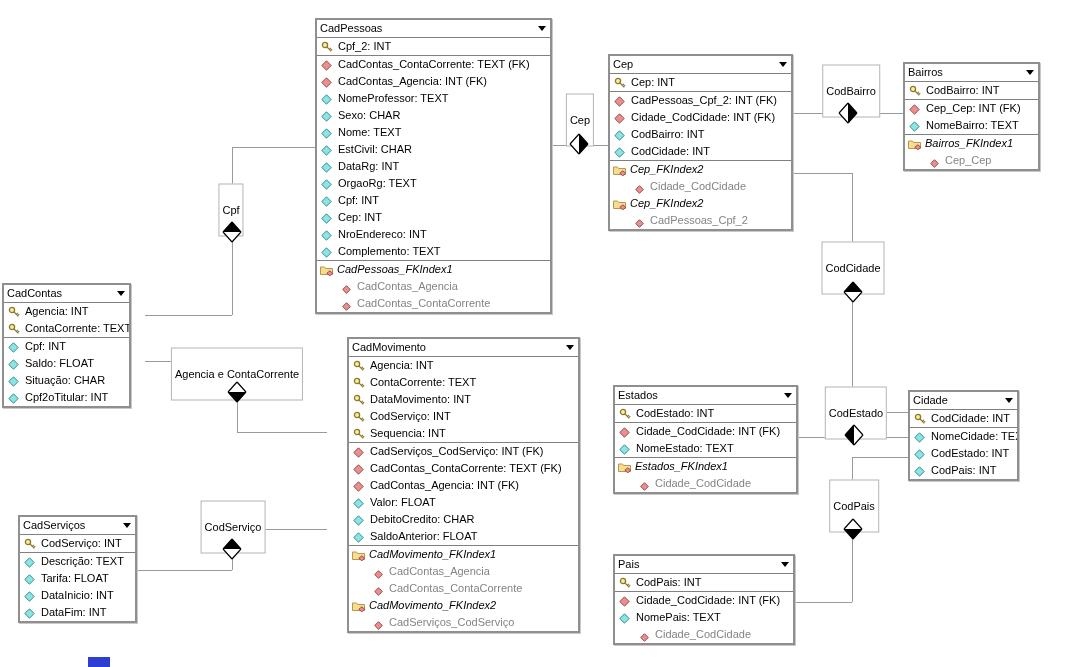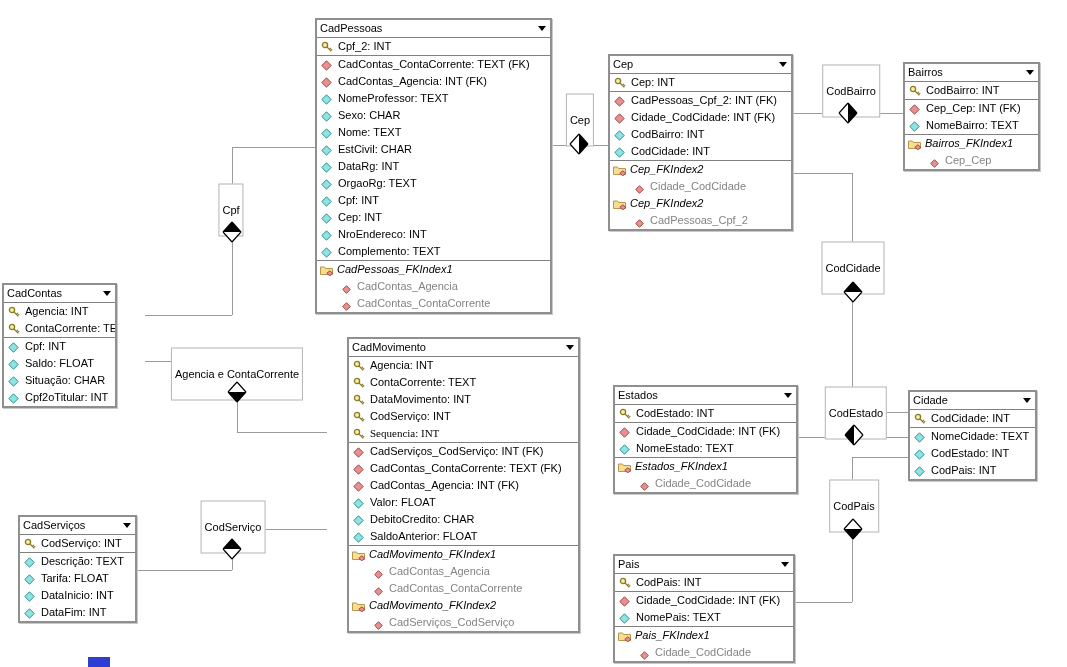--- a/index.html
+++ b/index.html
@@ -250,21 +250,21 @@
        </svg></span>
         <span class="row-text">Bairros_FKIndex1</span>
       </div>
       <div class="tbl-row row-ie" style="border-top-color: rgb(128, 128, 128);">
         <span class="row-icon"><svg width="9" height="9" viewBox="0 0 9 9">
         <polygon points="4.5,0.7 8.3,4.5 4.5,8.3 0.7,4.5" fill="#e89090" stroke="#a04848"></polygon>
        </svg></span>
         <span class="row-text">Cep_Cep</span>
       </div>
     </div>
-    <div class="db-table" style="left: 2px; top: 283px; width: 115px; border-color: rgb(143, 143, 143);">
+    <div class="db-table" style="left: 2px; top: 283px; width: 129px; border-color: rgb(143, 143, 143);">
       <div class="tbl-header"><span>CadContas</span><div class="tbl-arrow"></div></div>
       <div class="tbl-row row-pk" style="border-top-color: rgb(128, 128, 128);">
         <span class="row-icon"><svg width="12" height="13" viewBox="0 0 12 13">
         <circle cx="4" cy="4" r="2.6" fill="#f7ef9e" stroke="#8a7a2a" stroke-width="1.3"></circle>
         <path d="M6 6 L10.3 10.3 M8.4 8.4 L9.9 6.9 M9.7 9.7 L11.2 8.2" stroke="#8a7a2a" stroke-width="1.2" fill="none"></path>
        </svg></span>
         <span class="row-text">Agencia: INT</span>
       </div>
       <div class="tbl-row row-pk" style="border-top-color: rgb(128, 128, 128);">
         <span class="row-icon"><svg width="12" height="13" viewBox="0 0 12 13">
@@ -321,21 +321,21 @@
        </svg></span>
         <span class="row-text">DataMovimento: INT</span>
       </div>
       <div class="tbl-row row-pk" style="border-top-color: rgb(128, 128, 128);">
         <span class="row-icon"><svg width="12" height="13" viewBox="0 0 12 13">
         <circle cx="4" cy="4" r="2.6" fill="#f7ef9e" stroke="#8a7a2a" stroke-width="1.3"></circle>
         <path d="M6 6 L10.3 10.3 M8.4 8.4 L9.9 6.9 M9.7 9.7 L11.2 8.2" stroke="#8a7a2a" stroke-width="1.2" fill="none"></path>
        </svg></span>
         <span class="row-text">CodServiço: INT</span>
       </div>
-      <div class="tbl-row row-pk" style="border-top-color: rgb(128, 128, 128); font-family: Liberation Serif, serif;">
+      <div class="tbl-row row-pk" style="border-top-color: rgb(128, 128, 128);">
         <span class="row-icon"><svg width="12" height="13" viewBox="0 0 12 13">
         <circle cx="4" cy="4" r="2.6" fill="#f7ef9e" stroke="#8a7a2a" stroke-width="1.3"></circle>
         <path d="M6 6 L10.3 10.3 M8.4 8.4 L9.9 6.9 M9.7 9.7 L11.2 8.2" stroke="#8a7a2a" stroke-width="1.2" fill="none"></path>
        </svg></span>
         <span class="row-text">Sequencia: INT</span>
       </div>
       <div class="tbl-row row-fk sep" style="border-top-color: rgb(128, 128, 128);">
         <span class="row-icon"><svg width="11" height="11" viewBox="0 0 11 11">
         <polygon points="5.5,0.8 10.2,5.5 5.5,10.2 0.8,5.5" fill="#e89090" stroke="#a04848"></polygon>
        </svg></span>
@@ -432,21 +432,21 @@
        </svg></span>
         <span class="row-text">Estados_FKIndex1</span>
       </div>
       <div class="tbl-row row-ie" style="border-top-color: rgb(128, 128, 128);">
         <span class="row-icon"><svg width="9" height="9" viewBox="0 0 9 9">
         <polygon points="4.5,0.7 8.3,4.5 4.5,8.3 0.7,4.5" fill="#e89090" stroke="#a04848"></polygon>
        </svg></span>
         <span class="row-text">Cidade_CodCidade</span>
       </div>
     </div>
-    <div class="db-table" style="left: 908px; top: 390px; width: 129px; border-color: rgb(143, 143, 143);">
+    <div class="db-table" style="left: 908px; top: 390px; width: 111px; border-color: rgb(143, 143, 143);">
       <div class="tbl-header"><span>Cidade</span><div class="tbl-arrow"></div></div>
       <div class="tbl-row row-pk" style="border-top-color: rgb(128, 128, 128);">
         <span class="row-icon"><svg width="12" height="13" viewBox="0 0 12 13">
         <circle cx="4" cy="4" r="2.6" fill="#f7ef9e" stroke="#8a7a2a" stroke-width="1.3"></circle>
         <path d="M6 6 L10.3 10.3 M8.4 8.4 L9.9 6.9 M9.7 9.7 L11.2 8.2" stroke="#8a7a2a" stroke-width="1.2" fill="none"></path>
        </svg></span>
         <span class="row-text">CodCidade: INT</span>
       </div>
       <div class="tbl-row row-attr sep" style="border-top-color: rgb(128, 128, 128);">
         <span class="row-icon"><svg width="11" height="11" viewBox="0 0 11 11">
@@ -514,27 +514,20 @@
         <span class="row-icon"><svg width="11" height="11" viewBox="0 0 11 11">
         <polygon points="5.5,0.8 10.2,5.5 5.5,10.2 0.8,5.5" fill="#e89090" stroke="#a04848"></polygon>
        </svg></span>
         <span class="row-text">Cidade_CodCidade: INT (FK)</span>
       </div>
       <div class="tbl-row row-attr" style="border-top-color: rgb(128, 128, 128);">
         <span class="row-icon"><svg width="11" height="11" viewBox="0 0 11 11">
         <polygon points="5.5,0.8 10.2,5.5 5.5,10.2 0.8,5.5" fill="#8ee3e3" stroke="#2f8f8f"></polygon>
        </svg></span>
         <span class="row-text">NomePais: TEXT</span>
-      </div>
-      <div class="tbl-row row-idx sep" style="border-top-color: rgb(128, 128, 128);">
-        <span class="row-icon"><svg width="14" height="12" viewBox="0 0 14 12">
-        <path d="M0.5 3 L4.5 3 L5.5 4.5 L12.5 4.5 L12.5 10.5 L0.5 10.5 Z" fill="#f7dd8f" stroke="#b8964b"></path>
-        <polygon points="9.8,6.8 12.8,9.3 9.8,11.8 6.8,9.3" fill="#e89090" stroke="#a04848"></polygon>
-       </svg></span>
-        <span class="row-text">Pais_FKIndex1</span>
       </div>
       <div class="tbl-row row-ie" style="border-top-color: rgb(128, 128, 128);">
         <span class="row-icon"><svg width="9" height="9" viewBox="0 0 9 9">
         <polygon points="4.5,0.7 8.3,4.5 4.5,8.3 0.7,4.5" fill="#e89090" stroke="#a04848"></polygon>
        </svg></span>
         <span class="row-text">Cidade_CodCidade</span>
       </div>
     </div>
     <div class="rel-label" style="left: 580px; top: 120px; border-color: rgb(180, 180, 180);">Cep</div>
     <div class="rel-diamond" style="left: 579px; top: 145px;"><svg width="19" height="21" viewBox="0 0 19 21">

